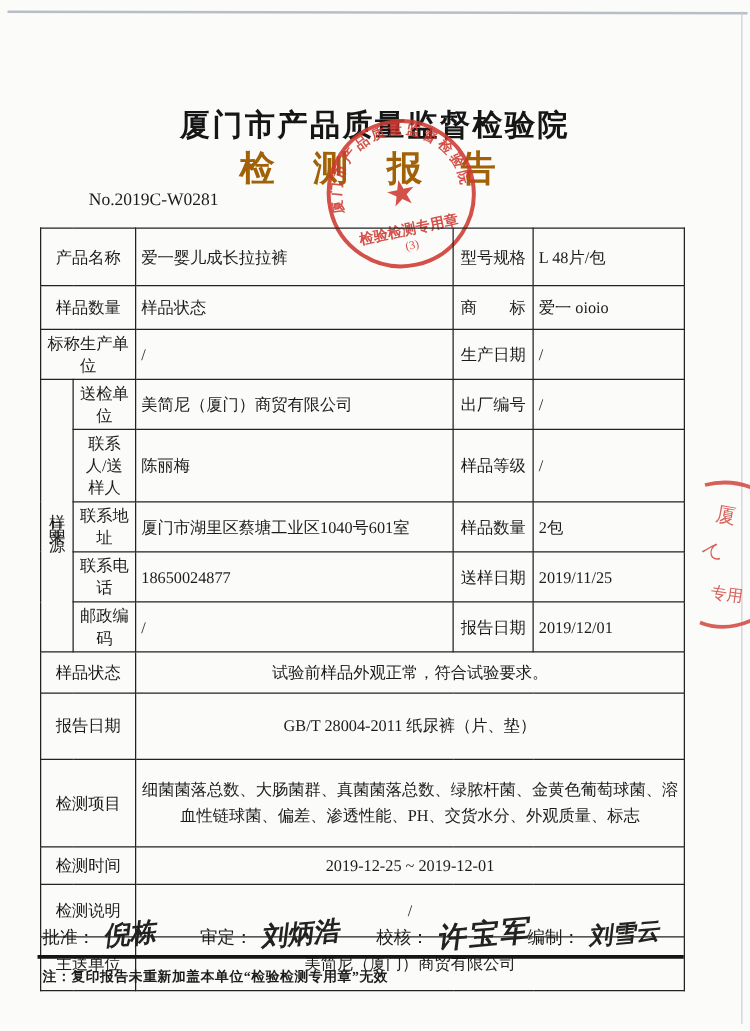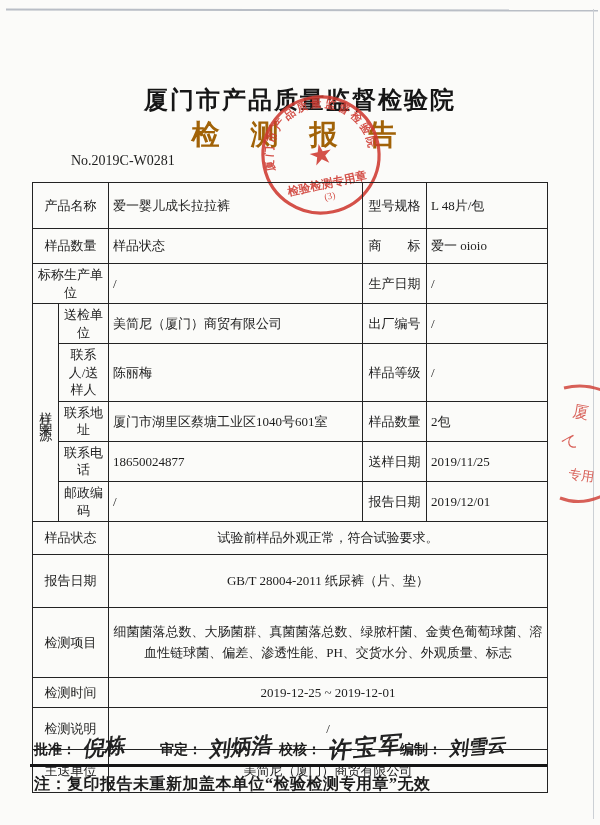--- a/index.html
+++ b/index.html
@@ -43,28 +43,28 @@
   td.val-left{text-align:center;padding-left:8px;}
   td.vertical{
     text-align:center;
     writing-mode:vertical-lr;text-orientation:upright;
     letter-spacing:6px;padding:6px 2px;
   }
   .sign-row{
     position:absolute;left:34px;top:730px;width:515px;height:40px;
     display:flex;align-items:center;font-size:14px;
   }
-  .sig-label{font-weight:bold;white-space:nowrap;}
+  .sig-label{font-weight:normal;white-space:nowrap;}
   .sig-name{
     font-size:21px;font-weight:bold;color:#222;white-space:nowrap;
     transform:rotate(-5deg) skewX(-12deg);display:inline-block;
     margin:0 6px 6px 8px;
   }
   .bottom-rule{position:absolute;left:30px;top:764px;width:517px;height:3px;background:#151515;}
-  .footer-note{position:absolute;left:34px;top:774px;font-size:16px;font-weight:bold;letter-spacing:.5px;}
+  .footer-note{position:absolute;left:34px;top:774px;font-size:11px;font-weight:bold;letter-spacing:.5px;}
   .red{fill:#cf3a31;}
 </style>
 </head>
 <body>
 
 <div class="paper">
 
   <div class="scan-top-edge"></div>
   <div class="scan-right-edge"></div>
 
@@ -183,21 +183,21 @@
       <td class="val-left" colspan="3">美简尼（厦门）商贸有限公司</td>
     </tr>
   </tbody>
     </table>
 
   <div class="sign-row">
     <span class="sig-label">批准：</span>
     <span class="sig-name">倪栋</span>
     <span class="sig-label" style="margin-left:28px">审定：</span>
     <span class="sig-name">刘炳浩</span>
-    <span class="sig-label" style="">校核：</span>
+    <span class="sig-label" style="margin-left:22px">校核：</span>
     <span class="sig-name" style="font-size:23px;letter-spacing:2px;margin-right:-4px">许宝军</span>
     <span class="sig-label">编制：</span>
     <span class="sig-name" style="font-size:19px">刘雪云</span>
   </div>
 
   <div class="bottom-rule"></div>
   <div class="footer-note">注：复印报告未重新加盖本单位“检验检测专用章”无效</div>
 
 </div>
 

